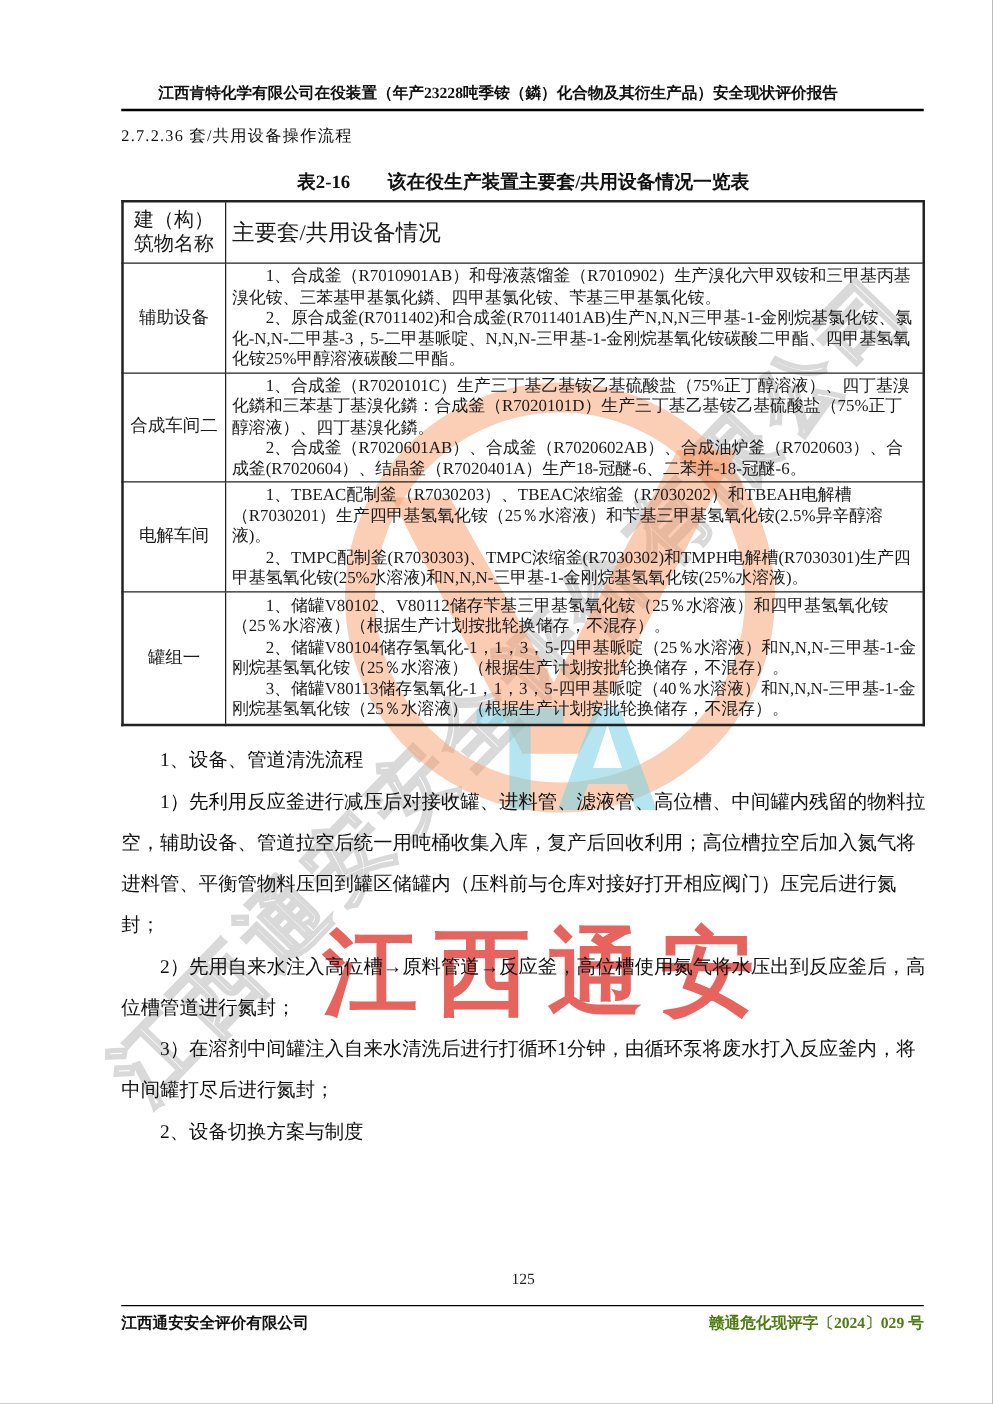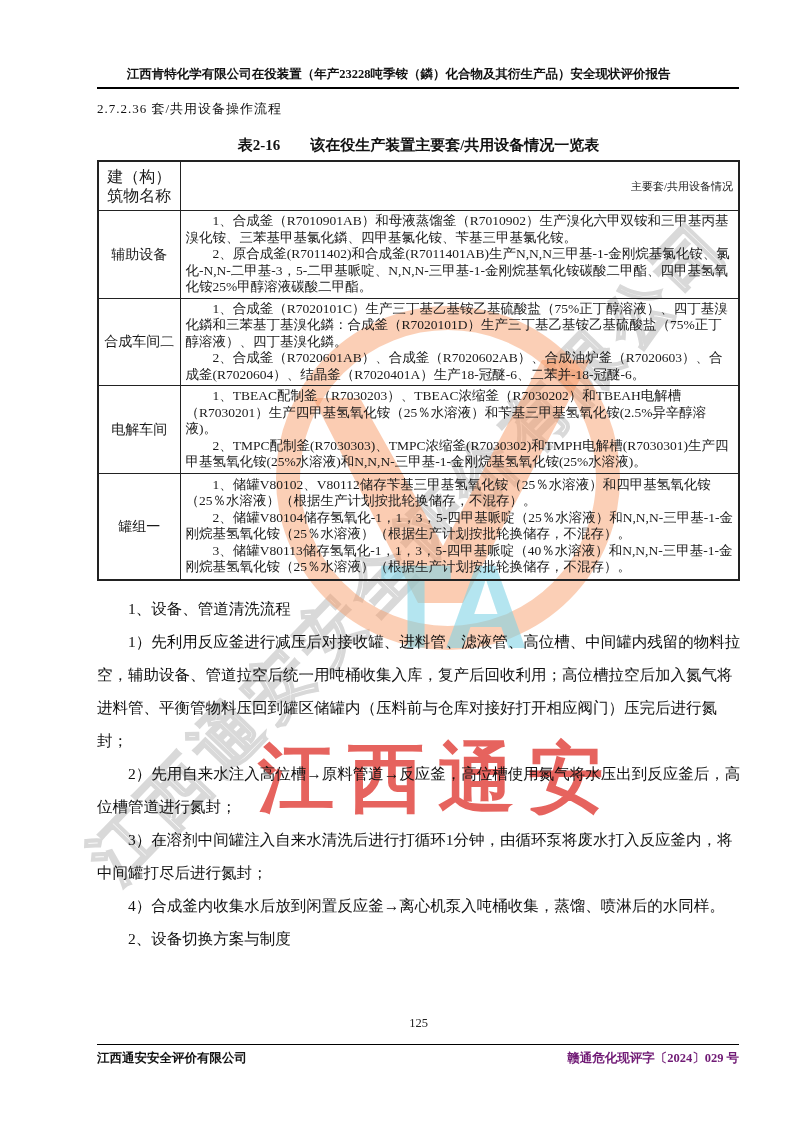--- a/index.html
+++ b/index.html
@@ -55,38 +55,38 @@
     border-collapse:collapse; table-layout:fixed;
     font-size:13.5px; line-height:16.5px; color:#1a1a1a;
   }
   table.equip td, table.equip th {
     border:1px solid #222; padding:2px 5px; vertical-align:middle;
     font-weight:normal; overflow:hidden;
   }
   table.equip { border:2px solid #222; }
   .col-label { width:82px; }
   th.cell-head1 { text-align:center; font-size:16px; line-height:19px; height:44px; }
-  th.cell-head2 { text-align:right; font-size:11px; height:44px; }
+  th.cell-head2 { text-align:left; font-size:18px; height:44px; }
   td.cell-label { text-align:center; font-size:14px; line-height:19px; }
   td.cell-content { text-align:left; }
   td.cell-content p { margin:0; text-indent:2em; }
   .body-text { position:absolute; left:97px; top:592px; width:645px; }
   .body-text p {
     margin:0; font-size:15.5px; line-height:33px; text-indent:2em; color:#111;
   }
   .page-number {
     position:absolute; left:97px; top:1016px; width:643px;
     text-align:center; font-size:12.5px; color:#222;
   }
   .footer-rule { position:absolute; left:97px; top:1044px; width:642px; height:1px; background:#000; }
   .footer-left {
     position:absolute; left:97px; top:1050px; font-size:12.5px; font-weight:bold; color:#111;
   }
   .footer-right {
-    position:absolute; right:55px; top:1050px; font-size:12.5px; font-weight:bold; color:#701a75;
+    position:absolute; right:55px; top:1050px; font-size:12.5px; font-weight:bold; color:#4d7c0f;
   }
 </style>
 </head>
 <body>
 
 <div class="page">
 
   <div class="wm-layer">
     <div class="wm-outline">江西通安安全评价有限公司</div>
     <svg class="wm-logo" width="380" height="380" viewBox="0 0 380 380">
@@ -148,21 +148,20 @@
             </td>
           </tr>
         </tbody>
     </table>
 
     <div class="body-text">
         <p>1、设备、管道清洗流程</p>
         <p>1）先利用反应釜进行减压后对接收罐、进料管、滤液管、高位槽、中间罐内残留的物料拉空，辅助设备、管道拉空后统一用吨桶收集入库，复产后回收利用；高位槽拉空后加入氮气将进料管、平衡管物料压回到罐区储罐内（压料前与仓库对接好打开相应阀门）压完后进行氮封；</p>
         <p>2）先用自来水注入高位槽→原料管道→反应釜，高位槽使用氮气将水压出到反应釜后，高位槽管道进行氮封；</p>
         <p>3）在溶剂中间罐注入自来水清洗后进行打循环1分钟，由循环泵将废水打入反应釜内，将中间罐打尽后进行氮封；</p>
-        <p>4）合成釜内收集水后放到闲置反应釜→离心机泵入吨桶收集，蒸馏、喷淋后的水同样。</p>
         <p>2、设备切换方案与制度</p>
       </div>
 
     <div class="page-number">125</div>
     <div class="footer-rule"></div>
     <div class="footer-left">江西通安安全评价有限公司</div>
     <div class="footer-right">赣通危化现评字〔2024〕029 号</div>
 
   </div>
 </div>

